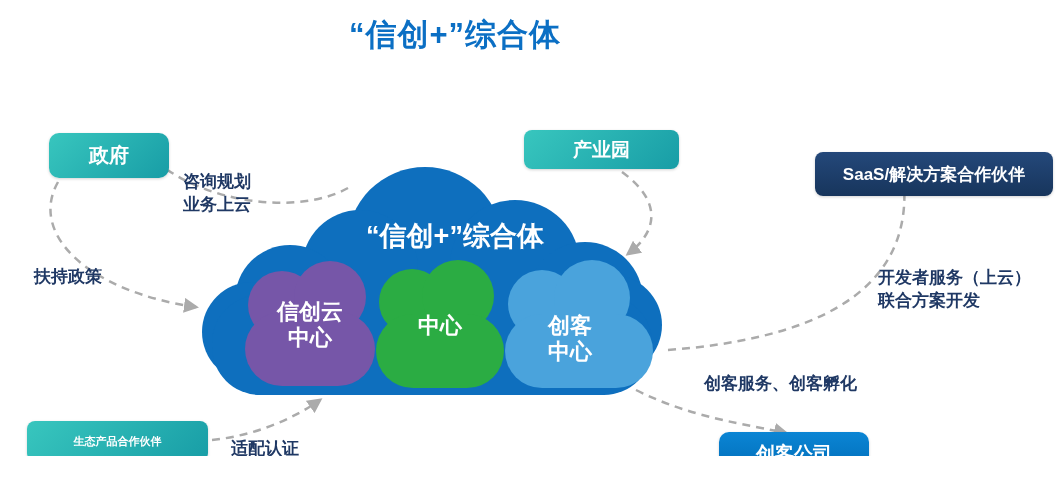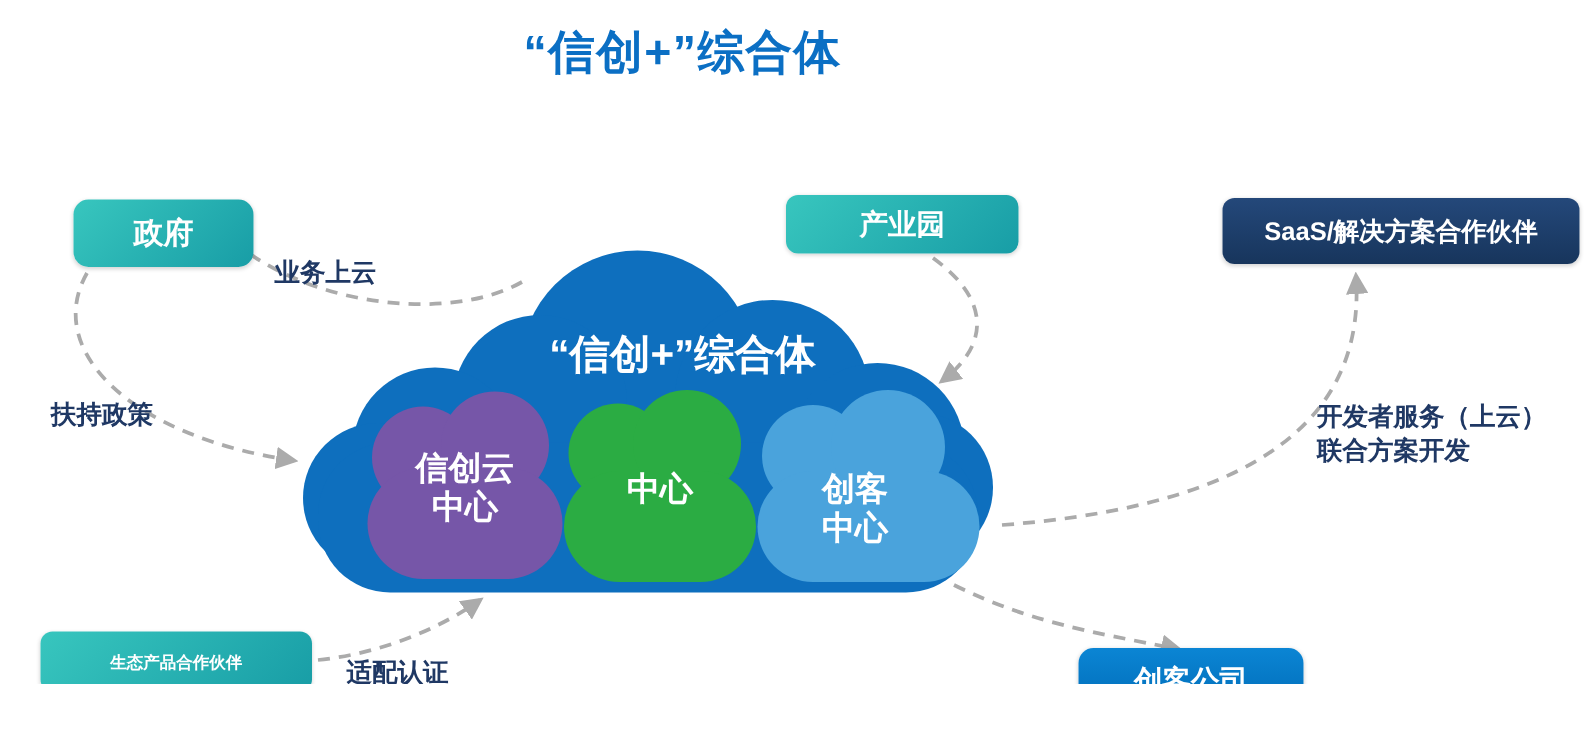--- a/index.html
+++ b/index.html
@@ -11,21 +11,21 @@
   .title{
     position:absolute;left:455px;top:14px;transform:translateX(-50%);
     font-size:31px;font-weight:bold;color:#0B6FC4;white-space:nowrap;letter-spacing:1px;
   }
   .node{
     position:absolute;display:flex;align-items:center;justify-content:center;
     color:#ffffff;font-weight:bold;text-align:center;
     box-shadow:0 1px 3px rgba(0,0,0,0.18);
   }
   .node-teal{background:linear-gradient(135deg,#38C6BE 0%,#189DA6 100%);}
-  .node-navy{background:linear-gradient(180deg,#24487A 0%,#17355C 100%);}
+  .node-navy{background:linear-gradient(180deg,#24487A 0%,#17355C 100%);margin-top:20px;}
   .node-blue{background:linear-gradient(180deg,#0B85D4 0%,#006BB6 100%);}
   .n-gov{left:10px;top:133px;width:120px;height:45px;border-radius:10px;font-size:20px;margin-left:39px;}
   .n-park{left:524px;top:130px;width:155px;height:39px;border-radius:8px;font-size:19px;}
   .n-saas{left:815px;top:132px;width:238px;height:44px;border-radius:8px;font-size:17px;}
   .n-eco{left:27px;top:421px;width:181px;height:40px;border-radius:8px;font-size:11px;align-items:center;}
   .n-maker{left:719px;top:432px;width:150px;height:44px;border-radius:10px;font-size:19px;}
   .cloud-label{
     position:absolute;left:455px;top:218px;transform:translateX(-50%);
     font-size:27px;font-weight:bold;color:#ffffff;white-space:nowrap;
   }
@@ -124,27 +124,31 @@
     <span>SaaS/解决方案合作伙伴</span>
   </div>
   <div class="node node-teal n-eco">
     <span>生态产品合作伙伴</span>
   </div>
   <div class="node node-blue n-maker">
     <span>创客公司</span>
   </div>
 
   <div class="edge-label el-consult">
+    <div>咨询规划</div>
     <div>业务上云</div>
   </div>
   <div class="edge-label el-policy">
     <div>扶持政策</div>
   </div>
   <div class="edge-label el-developer">
     <div>开发者服务（上云）</div>
     <div>联合方案开发</div>
   </div>
+  <div class="edge-label el-makerservice">
+    <div>创客服务、创客孵化</div>
+  </div>
   <div class="edge-label el-adapt">
     <div>适配认证</div>
     <div>联合攻关</div>
   </div>
 
 </div>
 
 </body></html>

